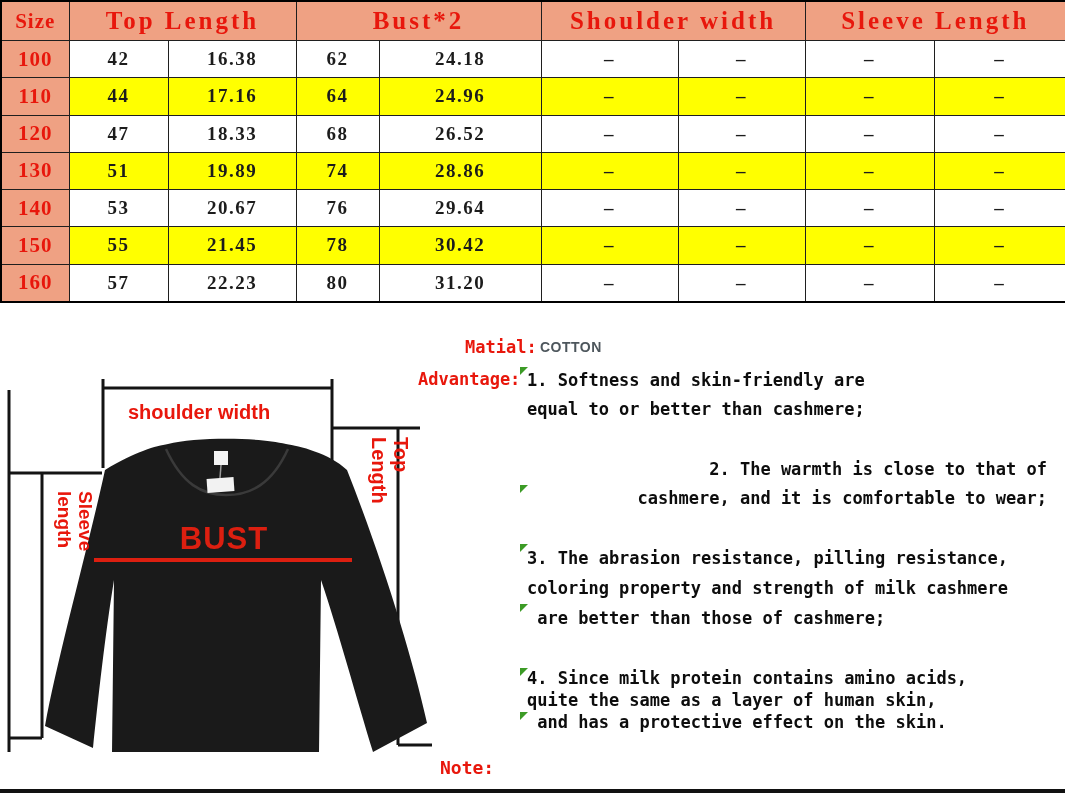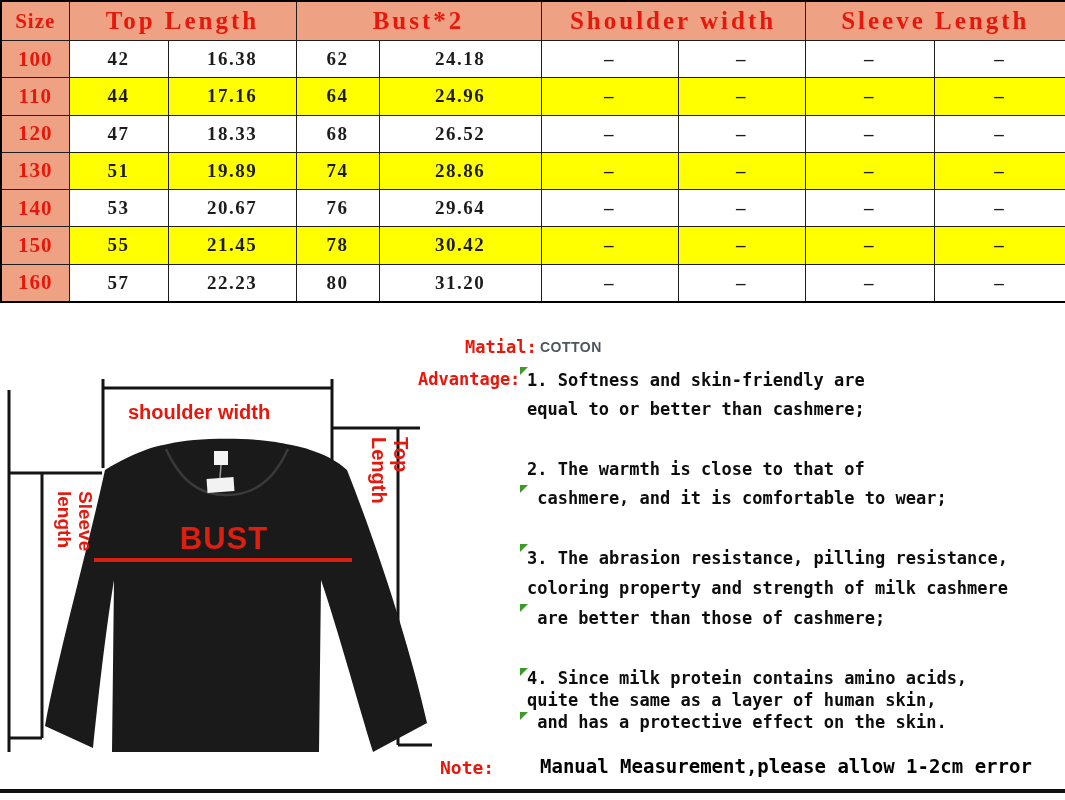--- a/index.html
+++ b/index.html
@@ -35,21 +35,21 @@
     font-family:"Liberation Sans","DejaVu Sans",sans-serif;font-weight:bold;font-size:14px;letter-spacing:.5px;}
   .advantage-label{left:418px;top:369px;font-size:17px;}
   .note-label{left:440px;top:757px;font-size:18px;}
   .note-text{position:absolute;left:540px;top:755px;color:#000;font-size:19px;font-weight:bold;
     font-family:"DejaVu Sans Mono","Liberation Mono",monospace;white-space:pre;}
 
   .advantages{position:absolute;left:527px;top:0;width:520px;height:760px;}
   .adv-point{position:absolute;left:0;width:520px;
     font-family:"DejaVu Sans Mono","Liberation Mono",monospace;font-weight:bold;font-size:17px;color:#0d0d0d;}
   .adv-point.p1{top:366px;}  .adv-point.p1 .adv-line{line-height:29px;}
-  .adv-point.p2{top:455px;}  .adv-point.p2 .adv-line{line-height:29px;}
+  .adv-point.p2{top:455px;text-align:right;}  .adv-point.p2 .adv-line{line-height:29px;}
   .adv-point.p3{top:543px;}  .adv-point.p3 .adv-line{line-height:30px;}
   .adv-point.p4{top:649px;margin-top:18px;}  .adv-point.p4 .adv-line{line-height:22px;}
   .adv-line{position:relative;white-space:pre;}
   .marker{position:absolute;left:-7px;top:1px;width:0;height:0;
     border-top:8px solid var(--marker_green);border-right:8px solid transparent;}
 
   .bottom-rule{position:absolute;left:0;top:789px;width:1065px;height:4px;background:#111;}
 </style>
 </head>
 <body>
@@ -224,16 +224,15 @@
         <div class="adv-line"><span>coloring property and strength of milk cashmere</span></div>
         <div class="adv-line"><span class="marker"></span><span> are better than those of cashmere;</span></div>
       </div>
       <div class="adv-point p4">
         <div class="adv-line"><span class="marker"></span><span>4. Since milk protein contains amino acids,</span></div>
         <div class="adv-line"><span>quite the same as a layer of human skin,</span></div>
         <div class="adv-line"><span class="marker"></span><span> and has a protective effect on the skin.</span></div>
       </div>
     </div>
   <div class="rlabel note-label">Note:</div>
-  <div class="note-text">Manual Measurement,please allow 1-2cm error</div>
 
   <div class="bottom-rule"></div>
 </div>
 
 </body></html>

